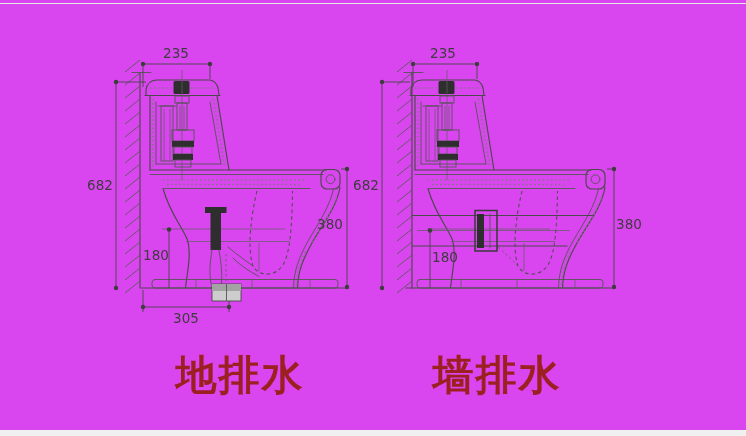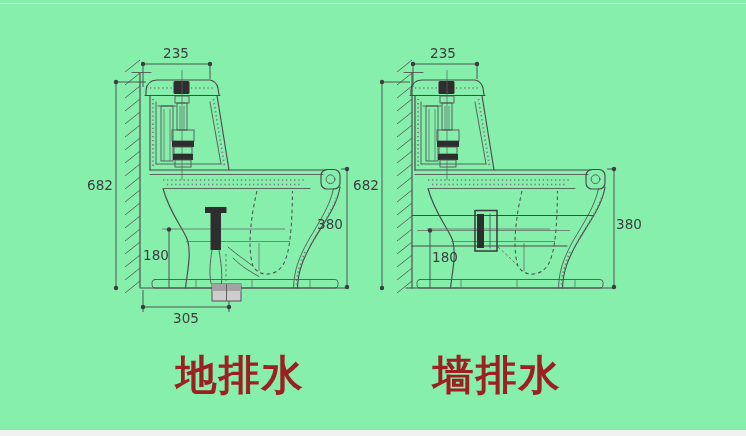--- a/index.html
+++ b/index.html
@@ -1,16 +1,16 @@
 <!DOCTYPE html>
 <html><head>
 <meta charset="utf-8">
 <style>
   html,body{margin:0;padding:0;background:#ffffff;}
-  .stage{position:relative;width:746px;height:436px;background:#86efac;overflow:hidden;
+  .stage{position:relative;width:746px;height:436px;background:#d946ef;overflow:hidden;
          font-family:"Liberation Sans",sans-serif;}
   svg{position:absolute;left:0;top:0;}
   .ln  {stroke:#4a4a4a;stroke-width:1.15;fill:none;stroke-linecap:round;}
   .ln2 {stroke:#555555;stroke-width:0.9;fill:none;stroke-linecap:round;}
   .thin{stroke:#5f5f5f;stroke-width:0.7;fill:none;}
   .dash{stroke:#4f4f4f;stroke-width:1.05;fill:none;stroke-dasharray:3.6 3;}
   .dashthin{stroke:#5a5a5a;stroke-width:0.8;fill:none;stroke-dasharray:2.5 2.5;}
   .stip{stroke:#7a7a7a;stroke-width:1.7;fill:none;stroke-dasharray:1.3 2.8;}
   .dim {stroke:#474747;stroke-width:0.9;fill:none;}
   .dot {fill:#3d3d3d;stroke:none;}

